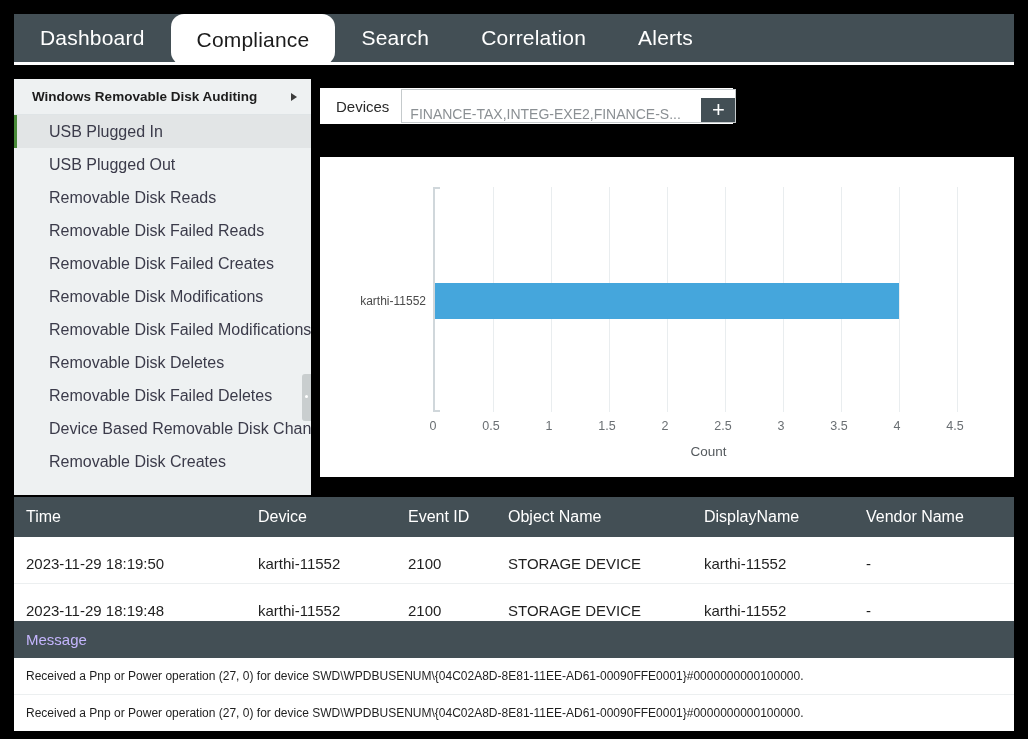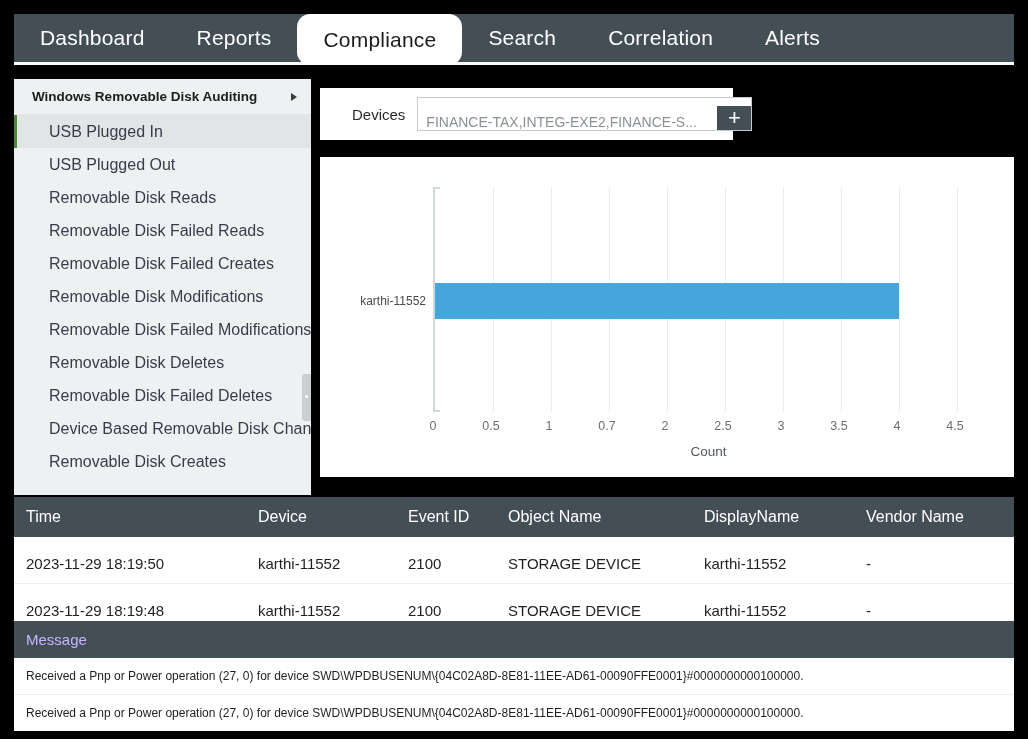--- a/index.html
+++ b/index.html
@@ -115,25 +115,25 @@
     background: #ffffff;
     border-radius: 50%;
   }
 
   
   .devices-bar {
     position: absolute;
     left: 320px;
     top: 88px;
     width: 413px;
-    height: 52px;
+    height: 36px;
     background: #ffffff;
     display: flex;
     align-items: center;
-    padding-left: 32px;
+    padding-left: 16px;
     box-sizing: border-box;
   }
   .devices-label {
     font-size: 15px;
     color: #2a2a2a;
     margin-right: 12px;
   }
   .devices-field-wrap {
     display: flex;
     align-items: flex-end;
@@ -304,21 +304,20 @@
     white-space: nowrap;
     overflow: hidden;
   }
   .message-row:last-child { border-bottom: none; }
 </style>
 </head>
 <body>
 
 <div class="navbar" id="navbar">
     <div class="nav-tab">Dashboard</div>
-    <div class="nav-tab">Reports</div>
     <div class="nav-tab active">Compliance</div>
     <div class="nav-tab">Search</div>
     <div class="nav-tab">Correlation</div>
     <div class="nav-tab">Alerts</div>
   </div>
 
 <div class="sidebar">
   <div class="sidebar-header">
     <span class="sidebar-header-label">Windows Removable Disk Auditing</span>
     <span class="caret-right"></span>
@@ -361,21 +360,21 @@
         <div class="gridline" style="left: 522px;"></div>
         <div class="bar-row">
           <div class="bar-cat-label">karthi-11552</div>
           <div class="bar" style="width: 464px; background: rgb(69, 166, 220);"></div>
         </div>
       </div>
     <div id="xticks">
         <div class="xtick" style="left: 113px;">0</div>
         <div class="xtick" style="left: 171px; text-align: center;">0.5</div>
         <div class="xtick" style="left: 229px;">1</div>
-        <div class="xtick" style="left: 287px;">0.7</div>
+        <div class="xtick" style="left: 287px;">1.5</div>
         <div class="xtick" style="left: 345px;">2</div>
         <div class="xtick" style="left: 403px;">2.5</div>
         <div class="xtick" style="left: 461px;">3</div>
         <div class="xtick" style="left: 519px;">3.5</div>
         <div class="xtick" style="left: 577px;">4</div>
         <div class="xtick" style="left: 635px;">4.5</div>
       </div>
     <div class="xaxis-title">Count</div>
   </div>
 </div>

